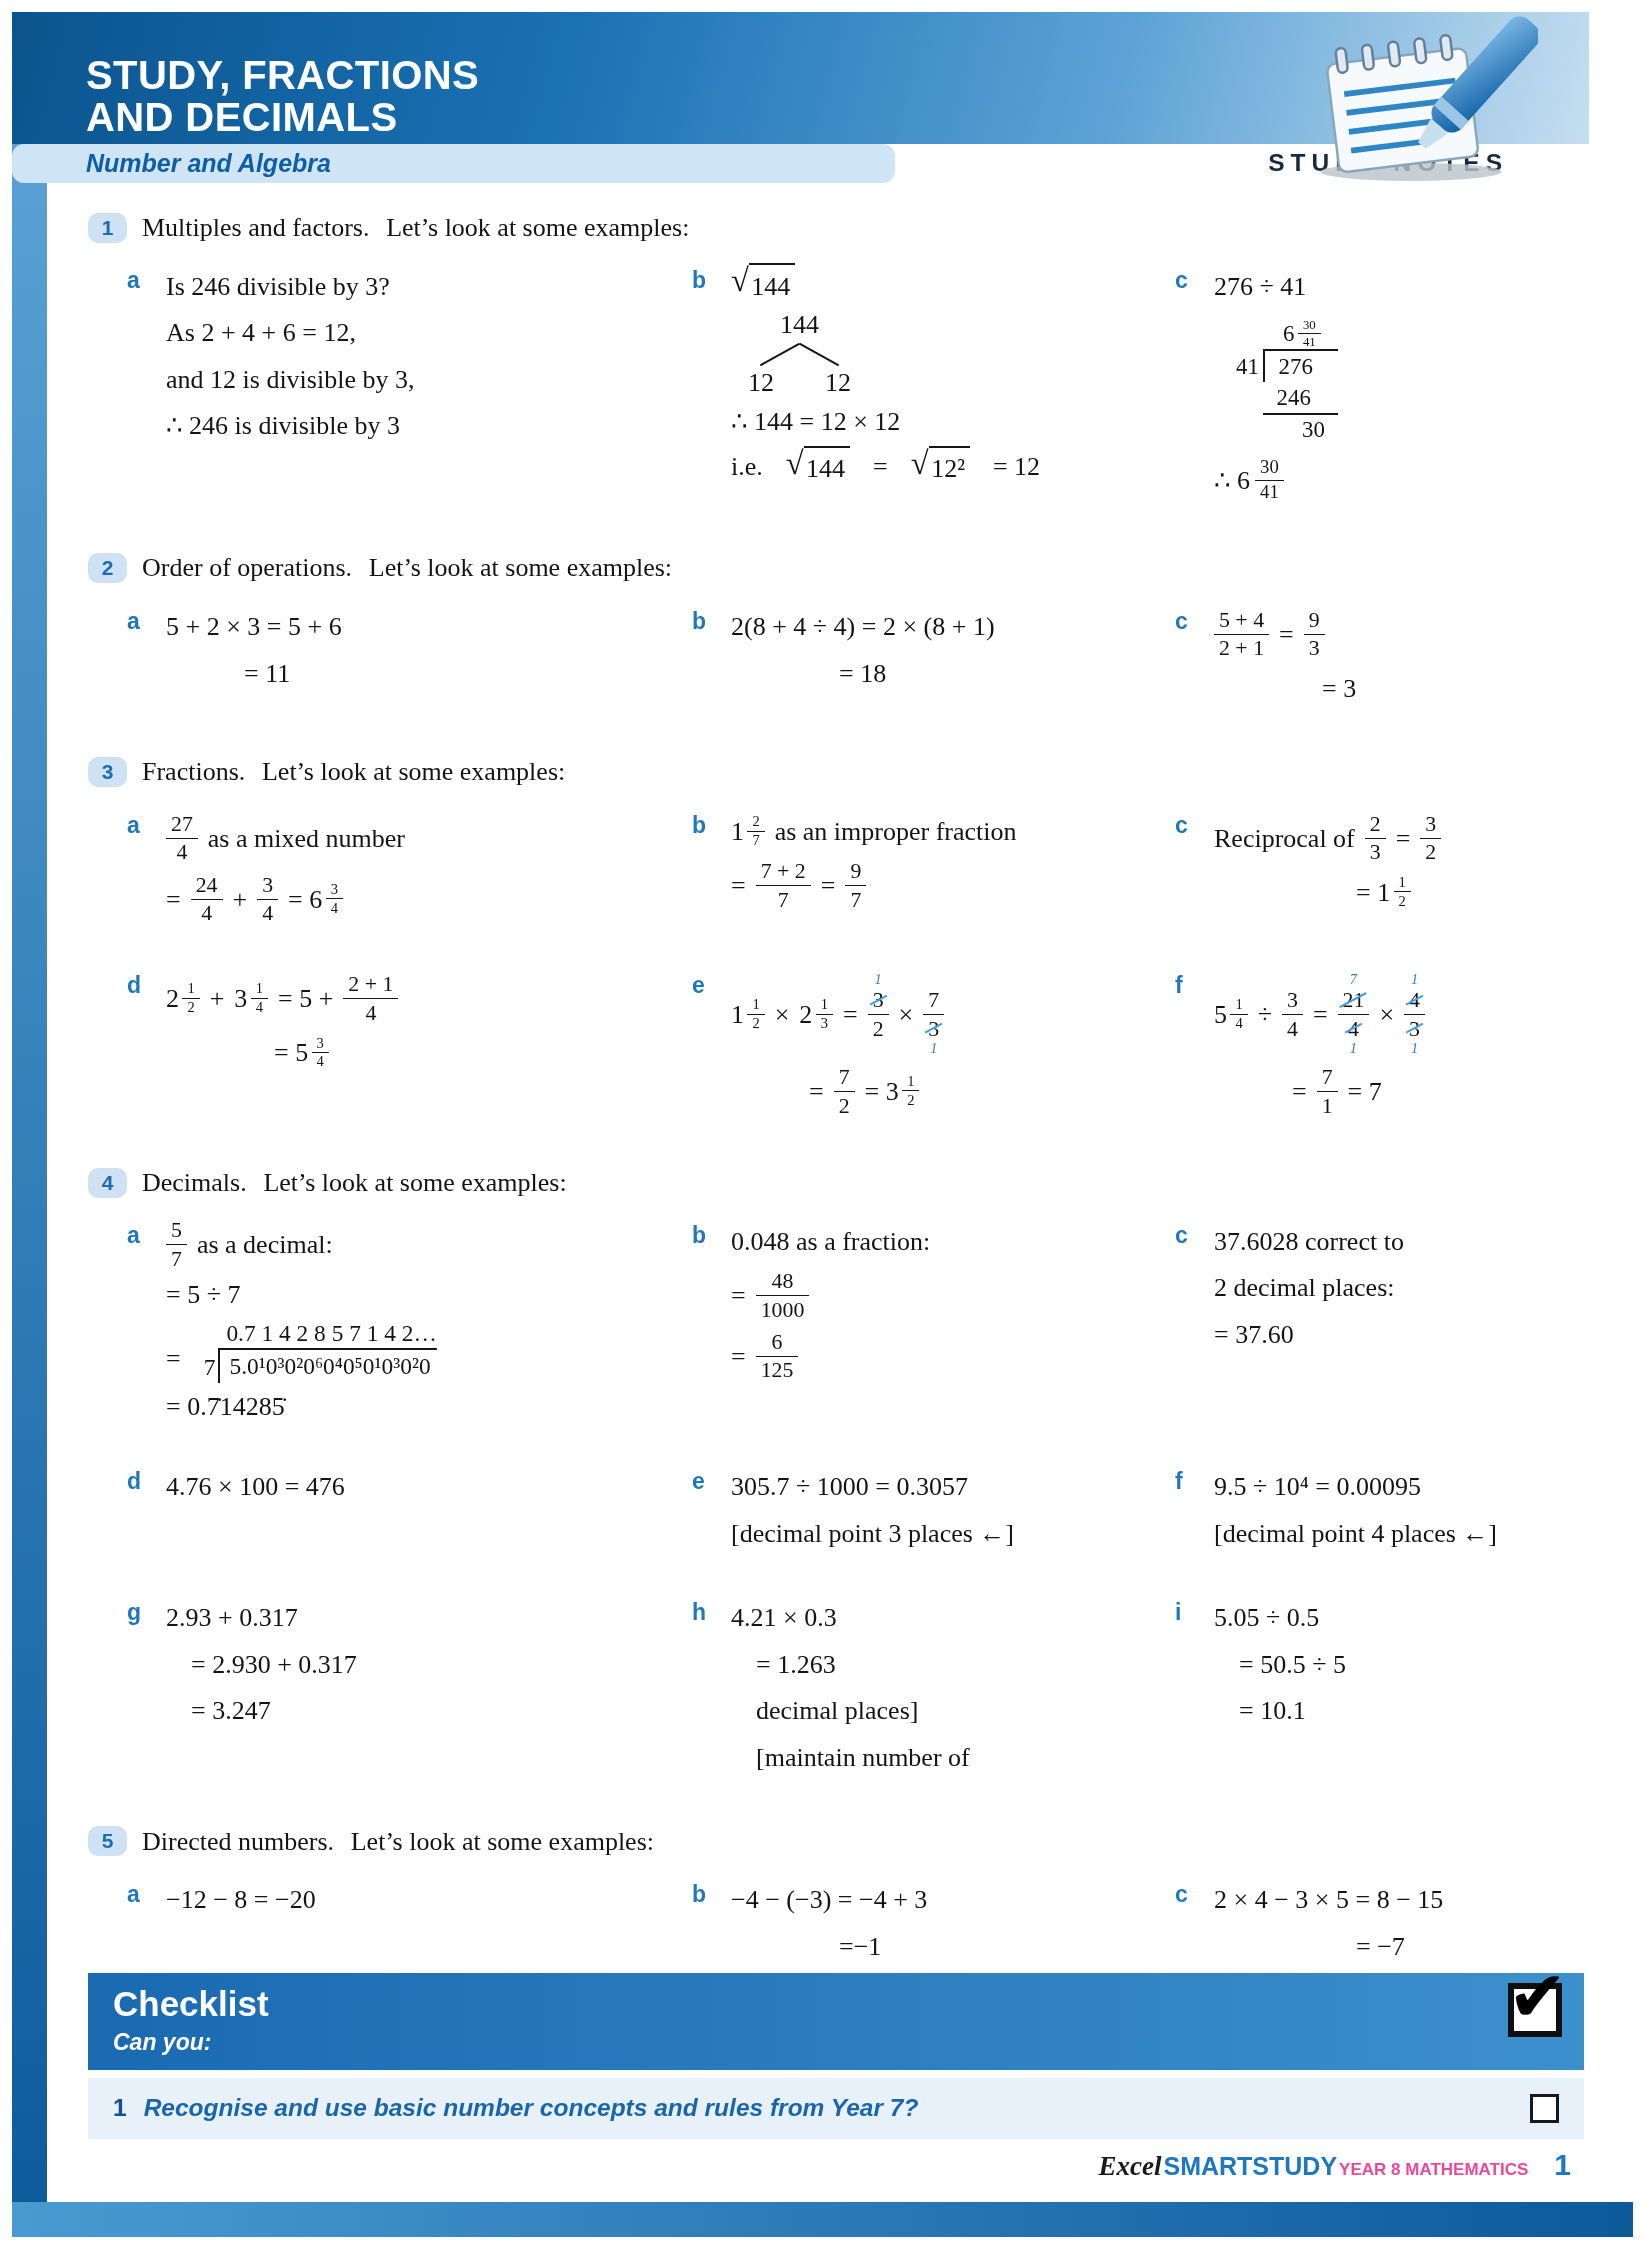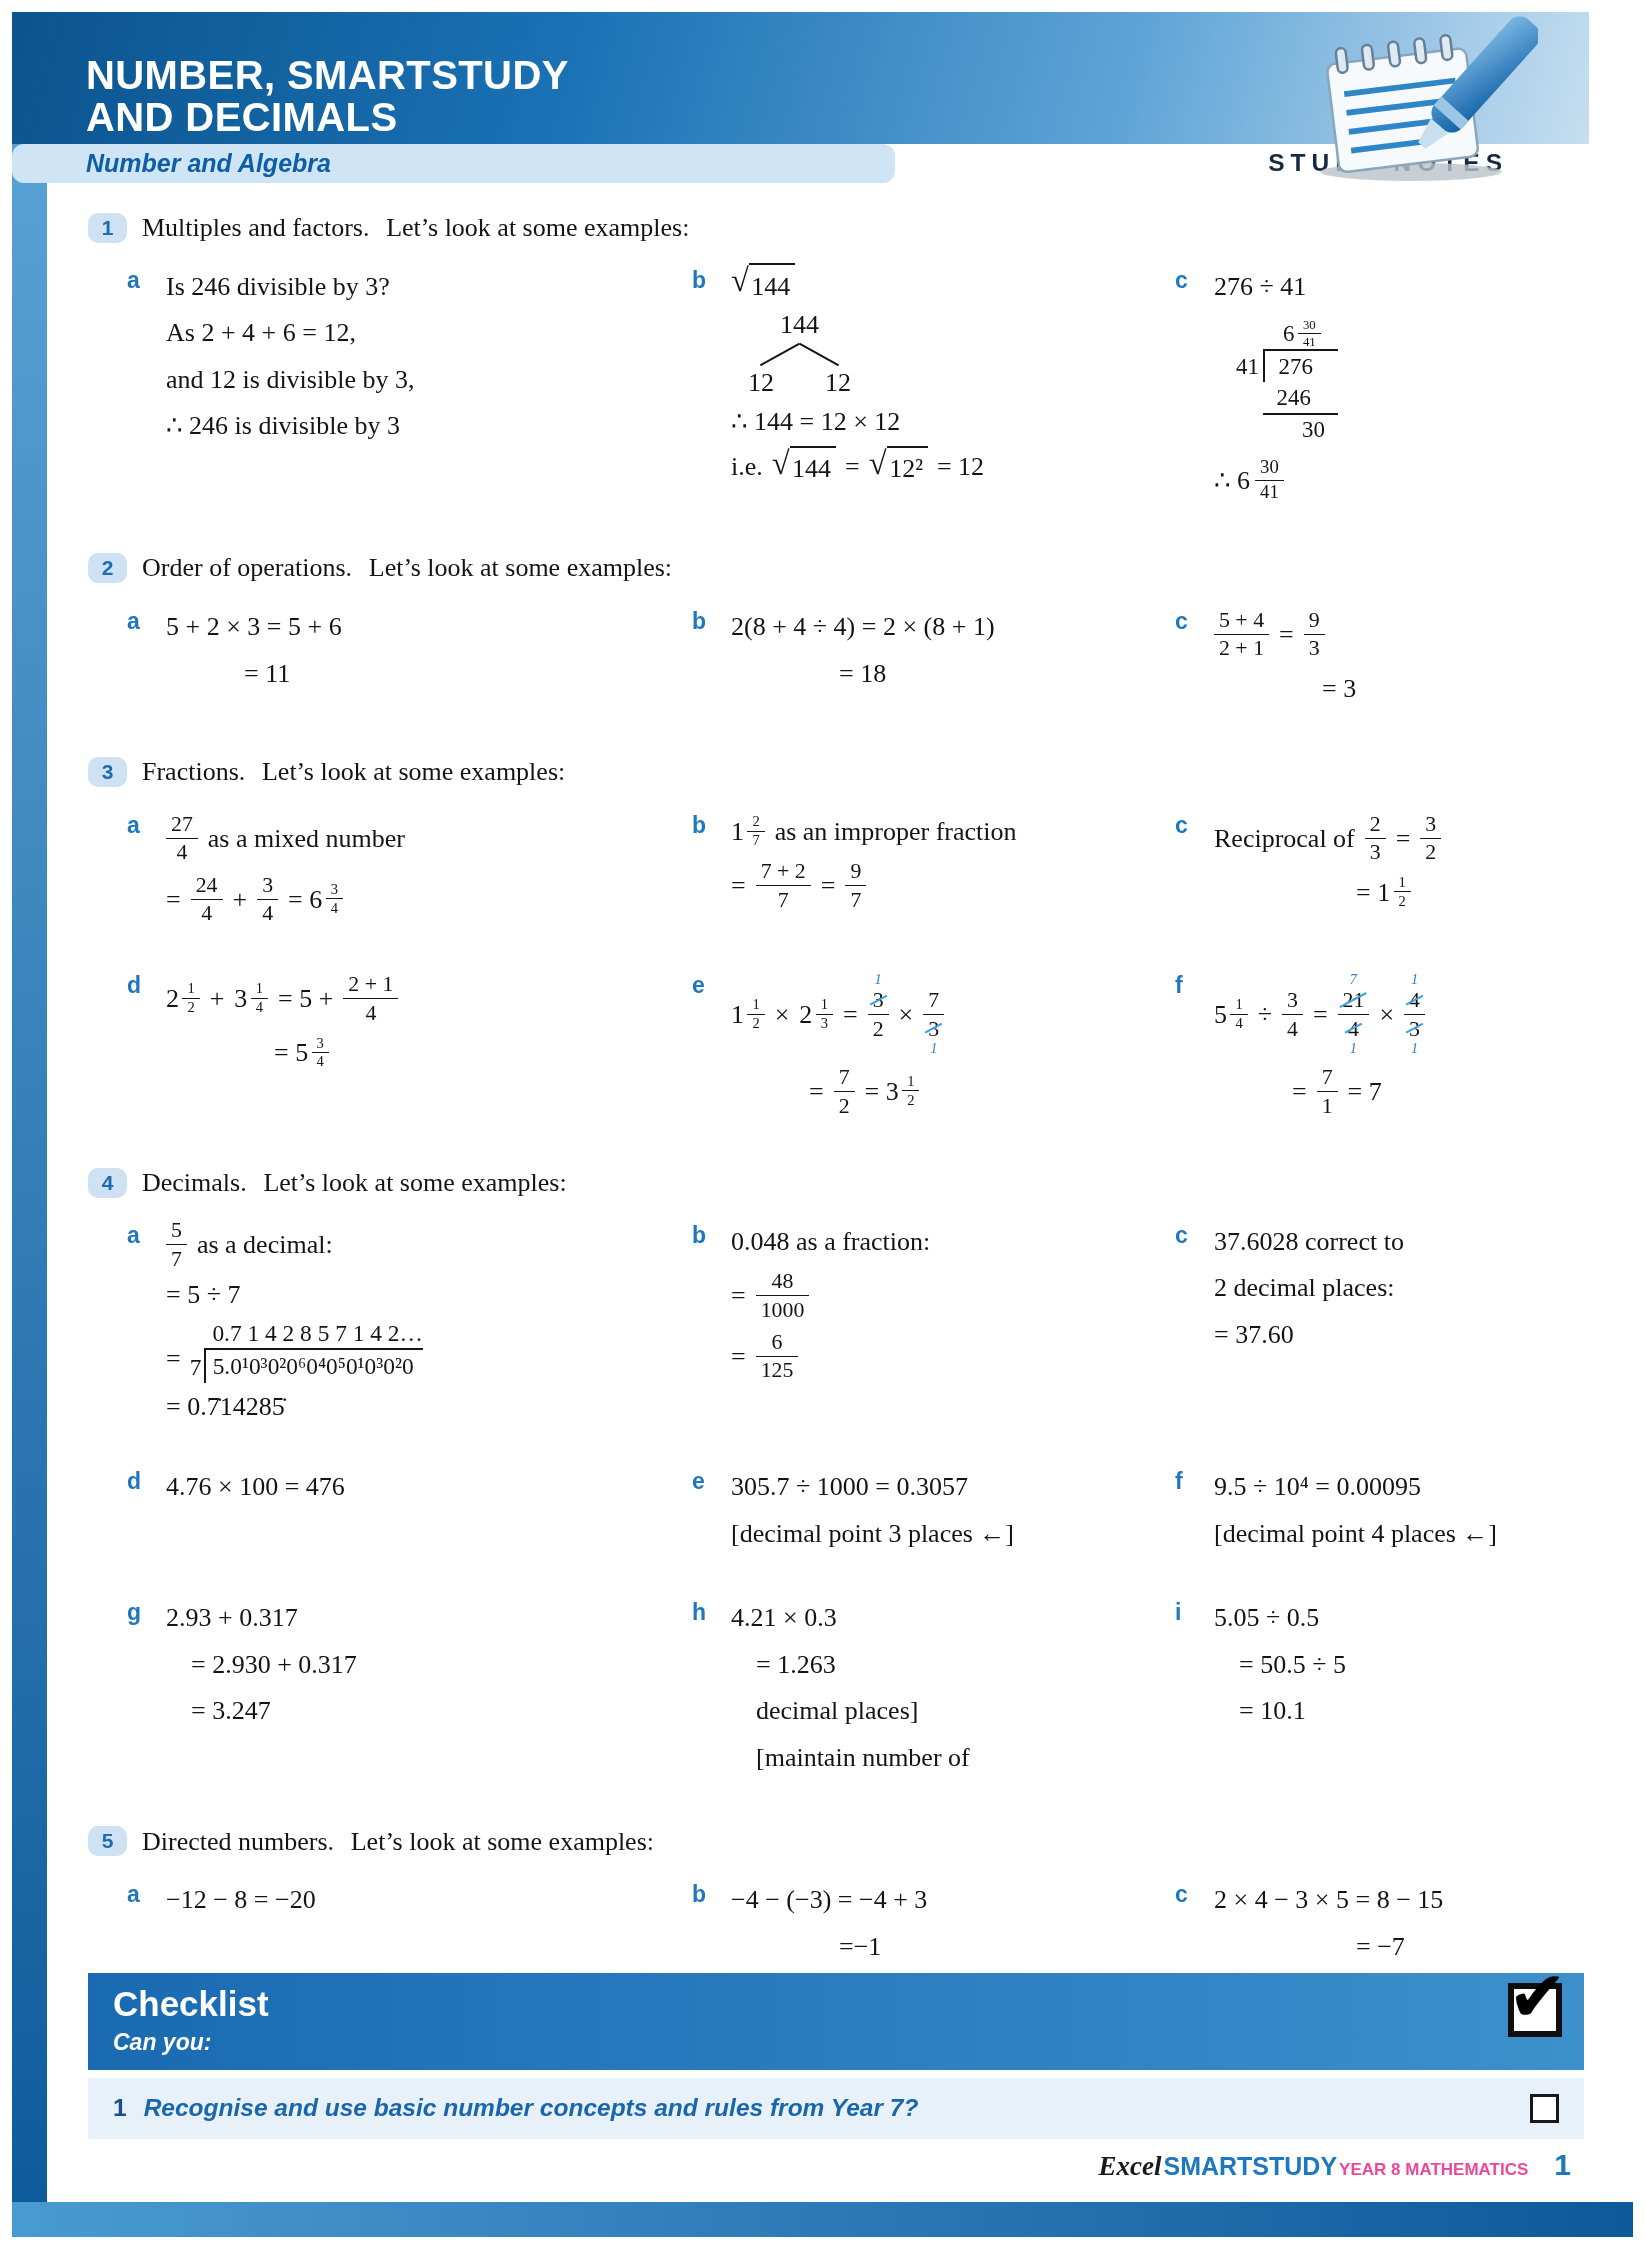--- a/index.html
+++ b/index.html
@@ -37,21 +37,21 @@
     font-family:"Liberation Sans", sans-serif; font-weight:bold; font-size:21px; line-height:30px; text-align:center; }
   .sec-title { font-weight:normal; }
   .sec-lead { margin-left:1.7px; }
   .ex-grid { display:grid; grid-template-columns:565px 483px 1fr; margin-left:39px; margin-top:12px; row-gap:30px; }
   .ex { display:flex; align-items:flex-start; gap:12px; padding-right:20px; }
   .exl { color:#1f78bb; font-family:"Liberation Sans", sans-serif; font-weight:bold; font-size:23px; min-width:27px; padding-top:4.2px; }
   .exc { flex:1; min-width:0; }
   .line { margin:7.6px 0; }
   .mrow { display:flex; align-items:center; gap:10px; margin:8.5px 0; flex-wrap:nowrap; white-space:nowrap; }
   .mrow.bot { align-items:flex-end; }
-  .g6 { gap:5px; } .g8 { gap:9px; }
+  .g6 { gap:5px; } .g8 { gap:23px;text-align:center; }
   .t { margin:4.2px 0; }
   .i1 { margin-left:25px; } .i2 { margin-left:78px; } .i3 { margin-left:108px; } .i4 { margin-left:142px; }
 
   
   .frac { display:inline-flex; flex-direction:column; text-align:center; font-size:0.84em; line-height:1.1; vertical-align:middle; }
   .frac .n { border-bottom:1.7px solid #161616; padding:0 5px 1.7px; }
   .frac .d { padding:1.7px 5px 0; }
   .frac.sm { font-size:0.56em; line-height:1.05; }
   .frac.sm .n { border-bottom-width:1.3px; padding:0 2.5px 0.8px; }
   .frac.md { font-size:0.72em; }
@@ -112,21 +112,21 @@
 </style>
 </head>
 <body>
 
 <div class="bar-left"></div>
 <div class="bar-bottom"></div>
 
 <header class="header">
   <div class="band">
     <div class="title">
-      <div>NUMBER, SMARTSTUDY</div>
+      <div>STUDY, FRACTIONS</div>
       <div>AND DECIMALS</div>
     </div>
   </div>
   <div class="subbar">
     <div class="subbar-left">
       <span class="subtitle">Number and Algebra</span>
     </div>
     <div class="subbar-right">
       <span class="corner">STUDY NOTES</span>
     </div>

